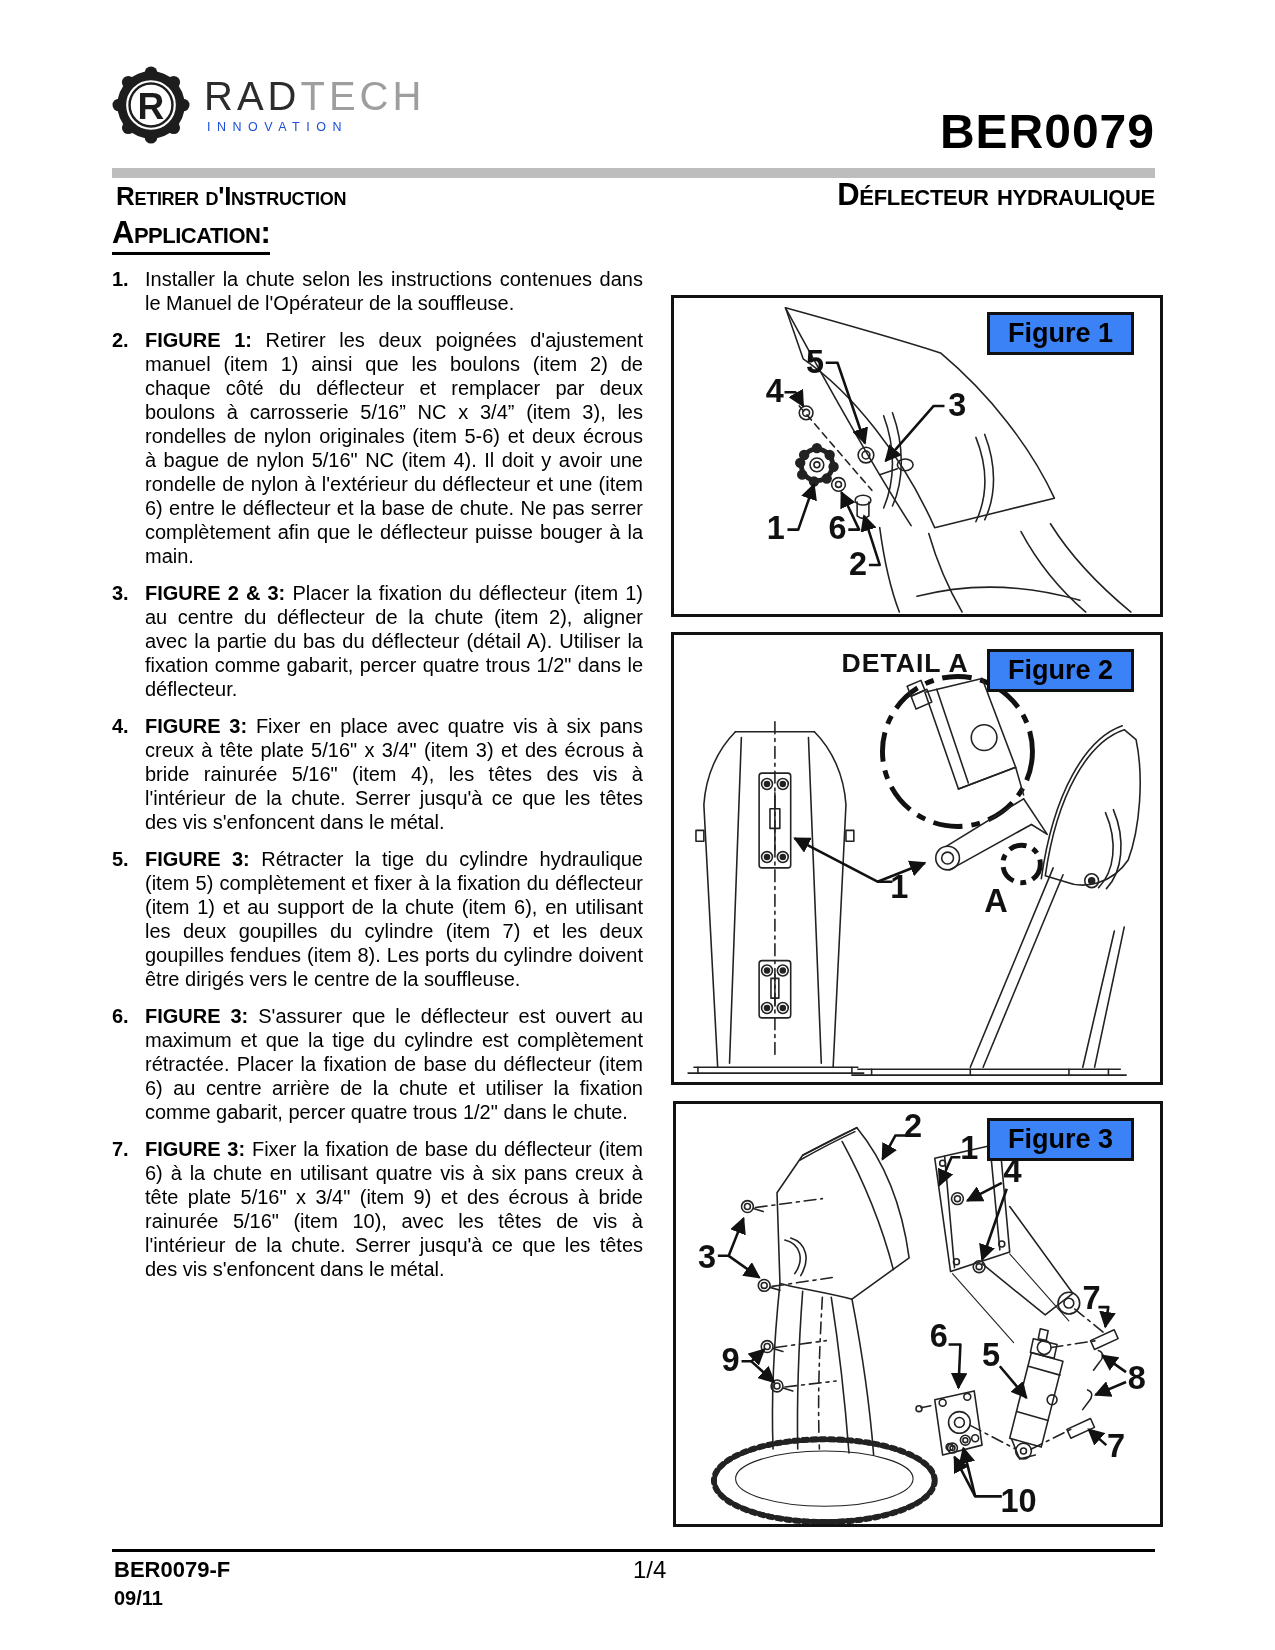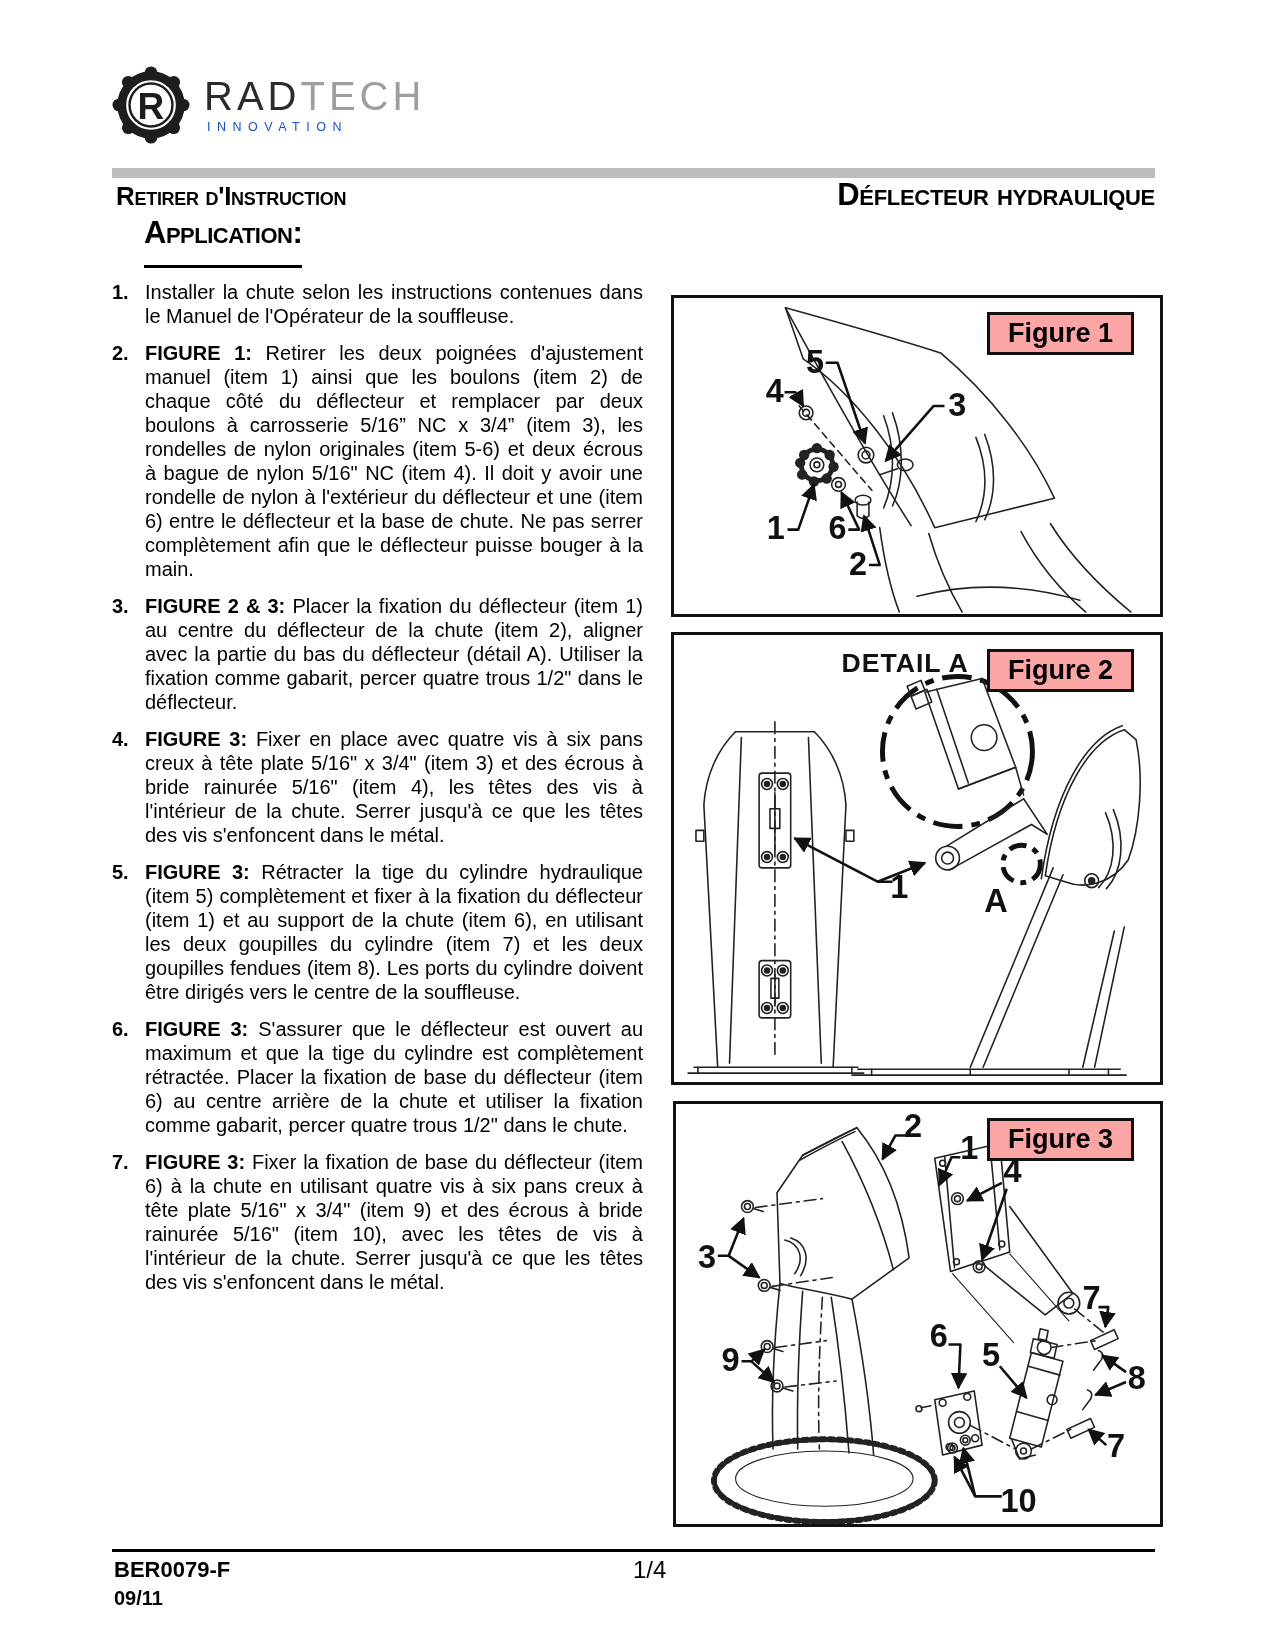--- a/index.html
+++ b/index.html
@@ -16,35 +16,35 @@
   .gray-bar{position:absolute;left:112px;top:168px;width:1043px;height:10px;background:#bdbdbd;}
   .subhead-left{position:absolute;left:116px;top:181px;font-weight:bold;font-variant:small-caps;
                 font-size:26px;letter-spacing:-0.3px;}
   .subhead-right{position:absolute;right:120px;top:177px;font-weight:bold;font-variant:small-caps;
                  font-size:31px;letter-spacing:-0.3px;}
 
   
   .content{position:absolute;left:112px;top:216px;width:531px;}
   .section-title{font-variant:small-caps;font-weight:bold;font-size:31px;line-height:34px;
                  letter-spacing:-0.5px;margin:0;}
-  .section-title .ul{display:inline-block;border-bottom:3px solid #000;padding-bottom:15px;margin-left:32px;}
+  .section-title .ul{display:inline-block;border-bottom:3px solid #000;padding-bottom:2px;}
   .models{font-weight:bold;font-size:22px;margin:3px 0 10px 0;letter-spacing:0.2px;}
   .steps{margin-top:12px;}
   .step{display:flex;margin-bottom:13px;font-size:20px;line-height:24px;}
   .step .num{font-weight:bold;width:33px;flex:none;}
   .step .body{width:498px;text-align:justify;}
   .lead{font-weight:bold;}
 
   
   .figure{position:absolute;border:3px solid #111;background:#fff;box-sizing:border-box;}
   #fig1{left:671px;top:295px;width:492px;height:322px;}
   #fig2{left:671px;top:632px;width:492px;height:453px;}
   #fig3{left:673px;top:1101px;width:490px;height:426px;}
   .fig-label{position:absolute;top:14px;right:26px;border:3px solid #111;font-weight:bold;
-             font-size:27px;padding:3px 18px;background:#fca5a5;z-index:2;}
+             font-size:27px;padding:3px 18px;background:#3b82f6;z-index:2;}
   .figure svg{position:absolute;left:0;top:0;width:100%;height:100%;}
   .ln{fill:none;stroke:#222;stroke-width:1.6;stroke-linejoin:round;stroke-linecap:round;}
   .thin{stroke-width:1.1;}
   .dd{stroke-dasharray:12 5 3 5;}
   .dash{stroke-dasharray:7 5;}
   .leader{fill:none;stroke:#111;stroke-width:2.6;stroke-linejoin:round;}
   .callout{font-family:"Liberation Sans",sans-serif;font-weight:bold;font-size:33px;fill:#111;}
   .detail-title{font-family:"Liberation Sans",sans-serif;font-weight:bold;font-size:27px;fill:#111;
                 letter-spacing:1px;}
   .heavy-dash{fill:none;stroke:#111;stroke-width:5px;}
@@ -77,20 +77,21 @@
       <text x="40" y="54" text-anchor="middle" font-family="Liberation Sans, sans-serif" font-size="38" font-weight="bold" fill="#1d1d1d">R</text>
     </svg>
     <div class="wordmark">
       <div class="brand">
         <span>RAD</span><span class="light">TECH</span>
       </div>
       <div class="tagline">INNOVATION</div>
     </div>
   </div>
 
+  <div class="doc-number">BER0079</div>
   <div class="gray-bar"></div>
   <div class="subhead-left">Retirer d'Instruction</div>
   <div class="subhead-right">Déflecteur hydraulique</div>
 
   <div class="content">
     <h2 class="section-title"><span class="ul">Application:</span></h2>
 
     <div class="steps">
       <div class="step">
         <span class="num">1.</span>

